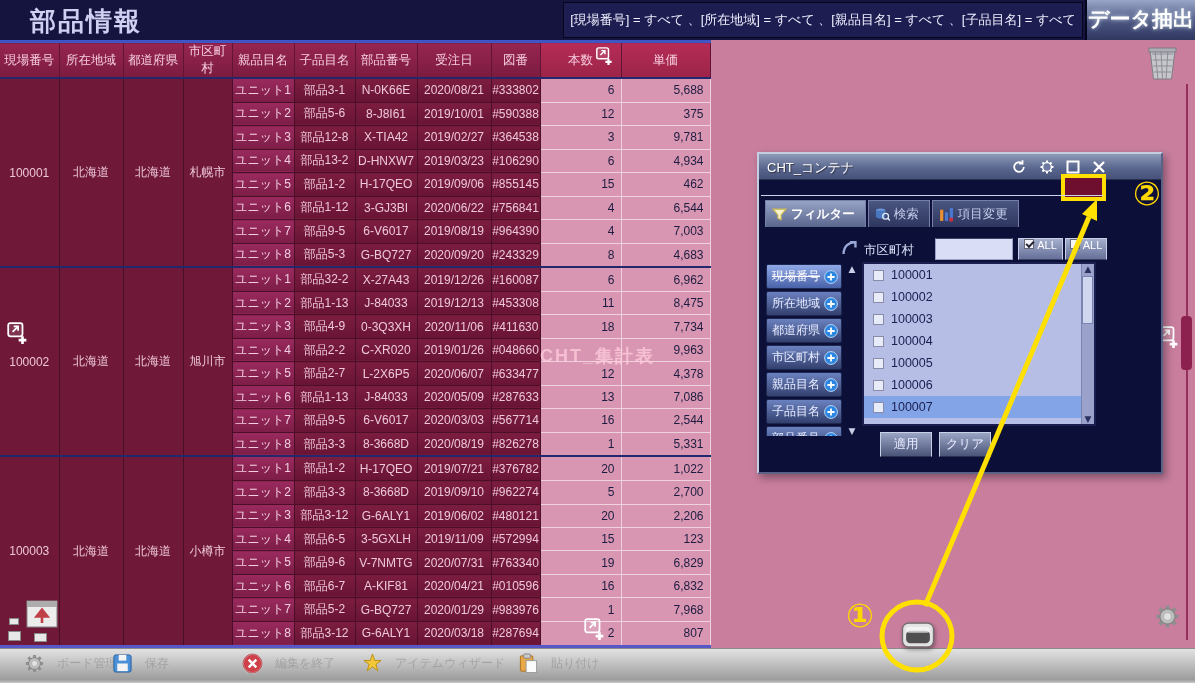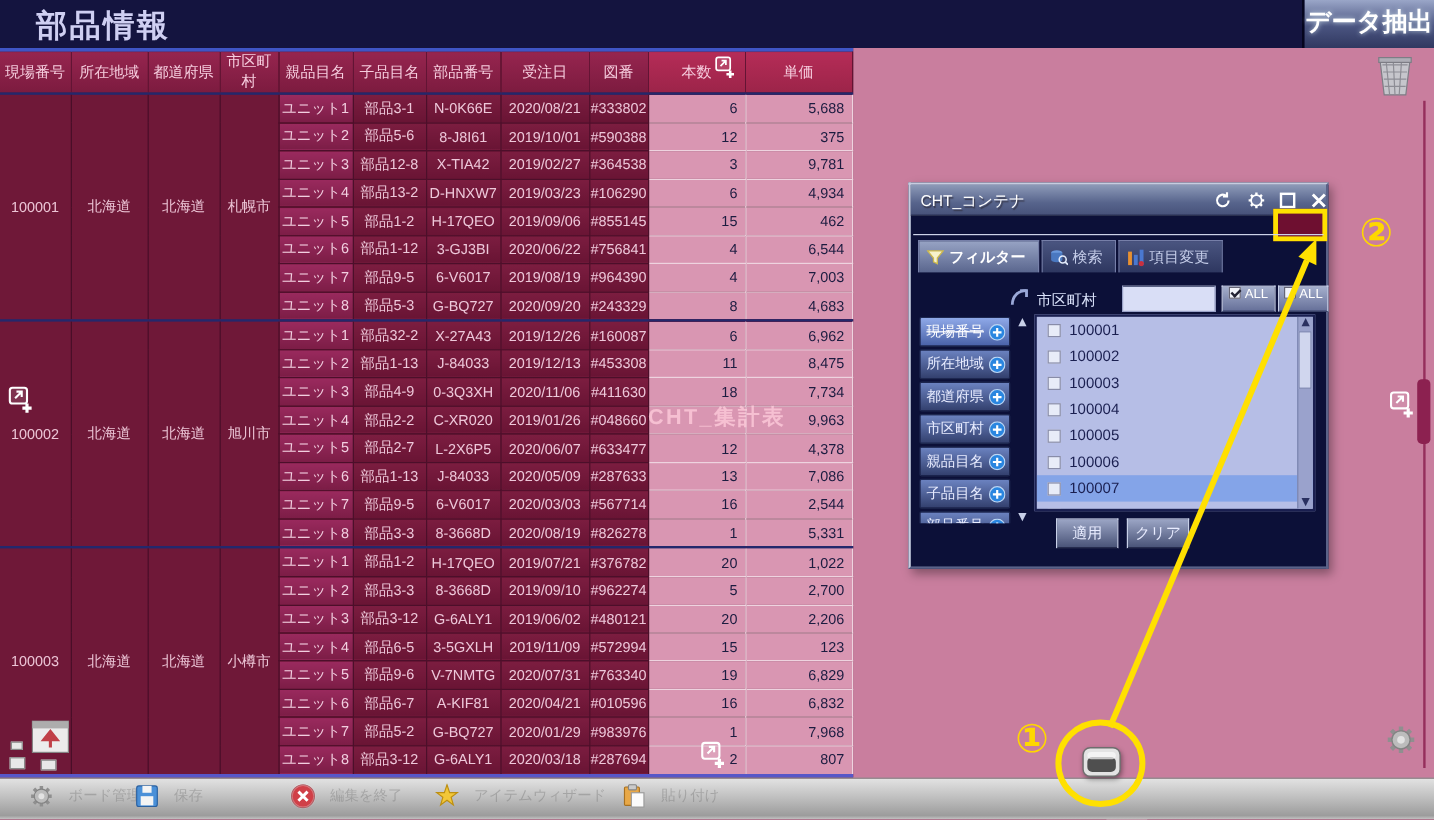--- a/index.html
+++ b/index.html
@@ -18,35 +18,35 @@
   .grid th { font-size:12.5px; font-weight:normal; color:#f6cdde; height:25px; border-right:1px solid #621434; text-align:center; position:relative; }
   .grid th.th-dark { background:linear-gradient(#96254f,#7c1b3f); }
   .grid th.th-bright { background:linear-gradient(#b52c57,#9c2449); }
   .grid td { font-size:12px; overflow:hidden; white-space:nowrap; }
   td.g-cell { background:#6f1838; color:#ecc5d6; text-align:center; border-right:1px solid #490e28; }
   td.c-unit { background:linear-gradient(#9a2a5e,#7c1d46); color:#f2cfe0; text-align:center; border:1px solid #4c0f2a; border-top-color:#a84a72; }
   td.c-det  { background:linear-gradient(#7c1d40,#691434); color:#eec8da; text-align:center; border:1px solid #4c0f2a; border-top-color:#8e3a5c; }
   td.c-qty  { background:#d996b2; color:#1c1c40; text-align:right; padding-right:6px; border:1px solid #eed3df; }
   tr.group-start td { border-top:2px solid #23286c; }
 
-  .watermark { position:absolute; left:540px; top:335px; font-size:18px; font-weight:bold; letter-spacing:2px; color:rgba(255,205,220,.75); z-index:6; pointer-events:none; }
+  .watermark { position:absolute; left:540px; top:344px; font-size:18px; font-weight:bold; letter-spacing:2px; color:rgba(255,205,220,.75); z-index:6; pointer-events:none; }
 
   .popout { position:absolute; width:22px; height:26px; z-index:7; }
   .popout svg, .icon-abs svg { width:100%; height:100%; display:block; }
   .th-pop { position:absolute; right:8px; top:3px; width:18px; height:20px; }
   .th-pop svg { width:100%; height:100%; }
 
   .icon-abs { position:absolute; z-index:7; }
 
   
   .vline { position:absolute; left:1186px; top:84px; width:2px; height:556px; background:#8c2150; opacity:.85; }
   .vthumb { position:absolute; left:1181px; top:316px; width:11px; height:54px; background:#8c2150; border-radius:4px; }
 
   
-  .dlg { position:absolute; left:757px; top:152px; width:350px; height:322px; background:#0c1038; border:2px solid #c6cde0; border-right-color:#5a6288; border-bottom-color:#5a6288; box-shadow:3px 4px 8px rgba(0,0,0,.35); z-index:8; }
+  .dlg { position:absolute; left:757px; top:152px; width:406px; height:322px; background:#0c1038; border:2px solid #c6cde0; border-right-color:#5a6288; border-bottom-color:#5a6288; box-shadow:3px 4px 8px rgba(0,0,0,.35); z-index:8; }
   .dlg-bar { position:absolute; left:0; top:0; width:100%; height:26px; background:linear-gradient(#8d9ab8,#57648c 60%,#47527a); border-bottom:1px solid #2a3050; }
   .dlg-title { position:absolute; left:8px; top:5px; font-size:13px; color:#fff; text-shadow:1px 1px 1px #334; }
   .dlg-ico { position:absolute; top:5px; width:16px; height:16px; cursor:pointer; }
   .dlg-ico svg { width:100%; height:100%; }
   .dlg-sep { position:absolute; left:2px; top:41px; width:342px; height:1px; background:#cdd3e8; }
   .dlg-swatch { position:absolute; left:302px; top:20px; width:45px; height:27px; background:#6e0f30; border:4px solid #ffe000; }
 
   .tabs { position:absolute; left:6px; top:46px; display:flex; }
   .tab { height:27px; padding:0 10px 0 6px; display:flex; align-items:center; gap:4px; font-size:12.5px; color:#c4cce8; background:linear-gradient(#4a5580,#2e3760); border:1px solid #767fa8; border-bottom:none; margin-right:2px; cursor:pointer; }
   .tab.active { background:linear-gradient(#97a3c4,#5a668e); color:#fff; font-weight:bold; }
@@ -93,20 +93,21 @@
   #ann-overlay { position:absolute; left:0; top:0; width:1195px; height:683px; z-index:11; pointer-events:none; }
 
   .bl-icon { position:absolute; left:26px; top:600px; width:32px; height:28px; z-index:7; }
   .bl-sq { position:absolute; background:#e8e8e8; border:1px solid #8a8a8a; z-index:7; }
 </style>
 </head>
 <body>
 
 <div class="hdr">
   <div class="hdr-title">部品情報</div>
+  <div class="hdr-cond">[現場番号] = すべて 、[所在地域] = すべて 、[親品目名] = すべて 、[子品目名] = すべて</div>
   <div class="hdr-btn">データ抽出</div>
 </div>
 
 <table class="grid" id="grid">
   <colgroup>
       <col style="width:59px">
       <col style="width:64px">
       <col style="width:60px">
       <col style="width:49px">
       <col style="width:62px">

